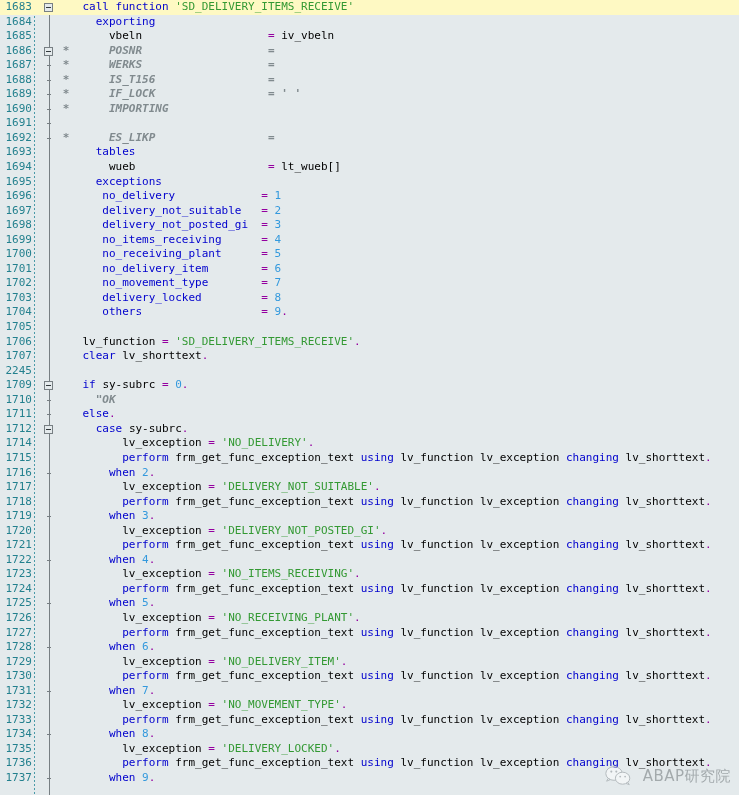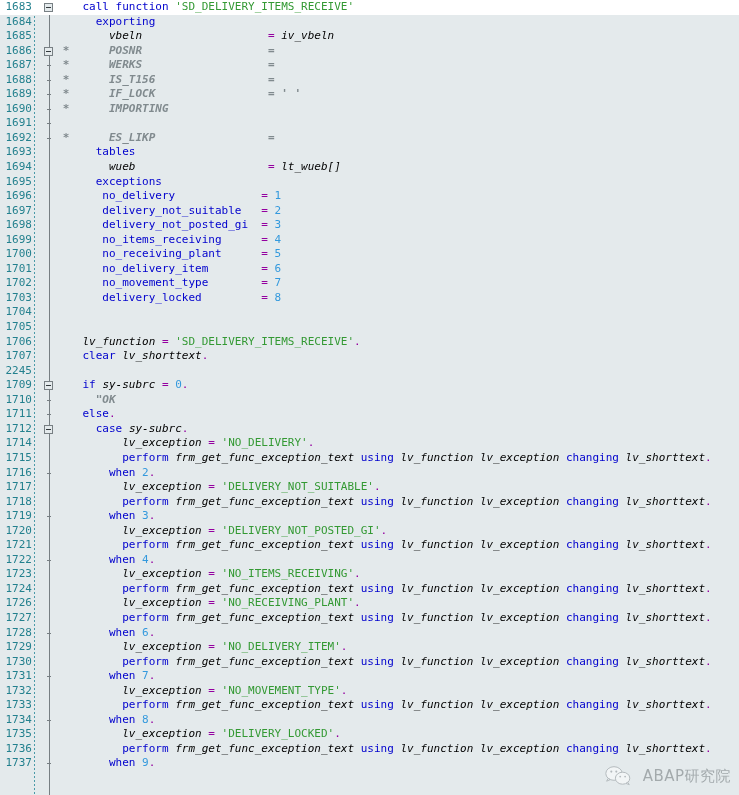--- a/index.html
+++ b/index.html
@@ -44,21 +44,21 @@
     position: absolute;
     left: 0; top: 0;
     width: 739px;
   }
   .row {
     position: relative;
     height: 14.56px;
     white-space: pre;
   }
   .row.highlight {
-    background: #ffffff;
+    background: #fef9c3;
     padding-left: 20px;
   }
   .lineno {
     position: absolute;
     left: 0;
     top: 0;
     width: 32px;
     text-align: right;
     color: #23808e;
     font-size: 11px;
@@ -99,21 +99,21 @@
     width: 4px;
     height: 1px;
     background: #777f83;
   }
   
   .kw   { color: #0000cd; }
   .str  { color: #339933; margin-top: 20px; }
   .num  { color: #3399dd; }
   .op   { color: #9400a0; }
   .cmt  { color: #808a8e; font-style: italic; font-weight: bold; }
-  .id   { color: #000000; font-style: italic; }
+  .id   { color: #000000; }
   .dot  { color: #9400a0; }
 
   
   .watermark {
     position: absolute;
     right: 8px;
     bottom: 8px;
     display: flex;
     align-items: center;
     gap: 12px;
@@ -152,40 +152,41 @@
       <div class="row"><span class="lineno">1694</span><span class="code"><span>        </span><span class="id">wueb                    </span><span class="op">= </span><span class="id">lt_wueb[]</span></span></div>
       <div class="row"><span class="lineno">1695</span><span class="code"><span>      </span><span class="kw">exceptions</span></span></div>
       <div class="row"><span class="lineno">1696</span><span class="code"><span>       </span><span class="kw">no_delivery             </span><span class="op">= </span><span class="num">1</span></span></div>
       <div class="row"><span class="lineno">1697</span><span class="code"><span>       </span><span class="kw">delivery_not_suitable   </span><span class="op">= </span><span class="num">2</span></span></div>
       <div class="row"><span class="lineno">1698</span><span class="code"><span>       </span><span class="kw">delivery_not_posted_gi  </span><span class="op">= </span><span class="num">3</span></span></div>
       <div class="row"><span class="lineno">1699</span><span class="code"><span>       </span><span class="kw">no_items_receiving      </span><span class="op">= </span><span class="num">4</span></span></div>
       <div class="row"><span class="lineno">1700</span><span class="code"><span>       </span><span class="kw">no_receiving_plant      </span><span class="op">= </span><span class="num">5</span></span></div>
       <div class="row"><span class="lineno">1701</span><span class="code"><span>       </span><span class="kw">no_delivery_item        </span><span class="op">= </span><span class="num">6</span></span></div>
       <div class="row"><span class="lineno">1702</span><span class="code"><span>       </span><span class="kw">no_movement_type        </span><span class="op">= </span><span class="num">7</span></span></div>
       <div class="row"><span class="lineno">1703</span><span class="code"><span>       </span><span class="kw">delivery_locked         </span><span class="op">= </span><span class="num">8</span></span></div>
-      <div class="row"><span class="lineno">1704</span></div>
+      <div class="row"><span class="lineno">1704</span><span class="code"><span>       </span><span class="kw">others                  </span><span class="op">= </span><span class="num">9</span><span class="dot">.</span></span></div>
       <div class="row"><span class="lineno">1705</span><span class="code"></span></div>
       <div class="row"><span class="lineno">1706</span><span class="code"><span>    </span><span class="id">lv_function </span><span class="op">= </span><span class="str">'SD_DELIVERY_ITEMS_RECEIVE'</span><span class="dot">.</span></span></div>
       <div class="row"><span class="lineno">1707</span><span class="code"><span>    </span><span class="kw">clear </span><span class="id">lv_shorttext</span><span class="dot">.</span></span></div>
       <div class="row"><span class="lineno">2245</span><span class="code"></span></div>
       <div class="row"><span class="lineno">1709</span><span class="foldbox"></span><span class="code"><span>    </span><span class="kw">if </span><span class="id">sy-subrc </span><span class="op">= </span><span class="num">0</span><span class="dot">.</span></span></div>
       <div class="row"><span class="lineno">1710</span><span class="foldtick"></span><span class="code"><span>      </span><span class="cmt">"OK</span></span></div>
       <div class="row"><span class="lineno">1711</span><span class="foldtick"></span><span class="code"><span>    </span><span class="kw">else</span><span class="dot">.</span></span></div>
       <div class="row"><span class="lineno">1712</span><span class="foldbox"></span><span class="code"><span>      </span><span class="kw">case </span><span class="id">sy-subrc</span><span class="dot">.</span></span></div>
       <div class="row"><span class="lineno">1714</span><span class="code"><span>          </span><span class="id">lv_exception </span><span class="op">= </span><span class="str">'NO_DELIVERY'</span><span class="dot">.</span></span></div>
       <div class="row"><span class="lineno">1715</span><span class="code"><span>          </span><span class="kw">perform </span><span class="id">frm_get_func_exception_text </span><span class="kw">using </span><span class="id">lv_function lv_exception </span><span class="kw">changing </span><span class="id">lv_shorttext</span><span class="dot">.</span></span></div>
       <div class="row"><span class="lineno">1716</span><span class="foldtick"></span><span class="code"><span>        </span><span class="kw">when </span><span class="num">2</span><span class="dot">.</span></span></div>
       <div class="row"><span class="lineno">1717</span><span class="code"><span>          </span><span class="id">lv_exception </span><span class="op">= </span><span class="str">'DELIVERY_NOT_SUITABLE'</span><span class="dot">.</span></span></div>
       <div class="row"><span class="lineno">1718</span><span class="code"><span>          </span><span class="kw">perform </span><span class="id">frm_get_func_exception_text </span><span class="kw">using </span><span class="id">lv_function lv_exception </span><span class="kw">changing </span><span class="id">lv_shorttext</span><span class="dot">.</span></span></div>
       <div class="row"><span class="lineno">1719</span><span class="foldtick"></span><span class="code"><span>        </span><span class="kw">when </span><span class="num">3</span><span class="dot">.</span></span></div>
       <div class="row"><span class="lineno">1720</span><span class="code"><span>          </span><span class="id">lv_exception </span><span class="op">= </span><span class="str">'DELIVERY_NOT_POSTED_GI'</span><span class="dot">.</span></span></div>
       <div class="row"><span class="lineno">1721</span><span class="code"><span>          </span><span class="kw">perform </span><span class="id">frm_get_func_exception_text </span><span class="kw">using </span><span class="id">lv_function lv_exception </span><span class="kw">changing </span><span class="id">lv_shorttext</span><span class="dot">.</span></span></div>
       <div class="row"><span class="lineno">1722</span><span class="foldtick"></span><span class="code"><span>        </span><span class="kw">when </span><span class="num">4</span><span class="dot">.</span></span></div>
       <div class="row"><span class="lineno">1723</span><span class="code"><span>          </span><span class="id">lv_exception </span><span class="op">= </span><span class="str">'NO_ITEMS_RECEIVING'</span><span class="dot">.</span></span></div>
       <div class="row"><span class="lineno">1724</span><span class="code"><span>          </span><span class="kw">perform </span><span class="id">frm_get_func_exception_text </span><span class="kw">using </span><span class="id">lv_function lv_exception </span><span class="kw">changing </span><span class="id">lv_shorttext</span><span class="dot">.</span></span></div>
+      <div class="row"><span class="lineno">1725</span><span class="foldtick"></span><span class="code"><span>        </span><span class="kw">when </span><span class="num">5</span><span class="dot">.</span></span></div>
       <div class="row"><span class="lineno">1726</span><span class="code"><span>          </span><span class="id">lv_exception </span><span class="op">= </span><span class="str">'NO_RECEIVING_PLANT'</span><span class="dot">.</span></span></div>
       <div class="row"><span class="lineno">1727</span><span class="code"><span>          </span><span class="kw">perform </span><span class="id">frm_get_func_exception_text </span><span class="kw">using </span><span class="id">lv_function lv_exception </span><span class="kw">changing </span><span class="id">lv_shorttext</span><span class="dot">.</span></span></div>
       <div class="row"><span class="lineno">1728</span><span class="foldtick"></span><span class="code"><span>        </span><span class="kw">when </span><span class="num">6</span><span class="dot">.</span></span></div>
       <div class="row"><span class="lineno">1729</span><span class="code"><span>          </span><span class="id">lv_exception </span><span class="op">= </span><span class="str">'NO_DELIVERY_ITEM'</span><span class="dot">.</span></span></div>
       <div class="row"><span class="lineno">1730</span><span class="code"><span>          </span><span class="kw">perform </span><span class="id">frm_get_func_exception_text </span><span class="kw">using </span><span class="id">lv_function lv_exception </span><span class="kw">changing </span><span class="id">lv_shorttext</span><span class="dot">.</span></span></div>
       <div class="row"><span class="lineno">1731</span><span class="foldtick"></span><span class="code"><span>        </span><span class="kw">when </span><span class="num">7</span><span class="dot">.</span></span></div>
       <div class="row"><span class="lineno">1732</span><span class="code"><span>          </span><span class="id">lv_exception </span><span class="op">= </span><span class="str">'NO_MOVEMENT_TYPE'</span><span class="dot">.</span></span></div>
       <div class="row"><span class="lineno">1733</span><span class="code"><span>          </span><span class="kw">perform </span><span class="id">frm_get_func_exception_text </span><span class="kw">using </span><span class="id">lv_function lv_exception </span><span class="kw">changing </span><span class="id">lv_shorttext</span><span class="dot">.</span></span></div>
       <div class="row"><span class="lineno">1734</span><span class="foldtick"></span><span class="code"><span>        </span><span class="kw">when </span><span class="num">8</span><span class="dot">.</span></span></div>
       <div class="row"><span class="lineno">1735</span><span class="code"><span>          </span><span class="id">lv_exception </span><span class="op">= </span><span class="str">'DELIVERY_LOCKED'</span><span class="dot">.</span></span></div>

